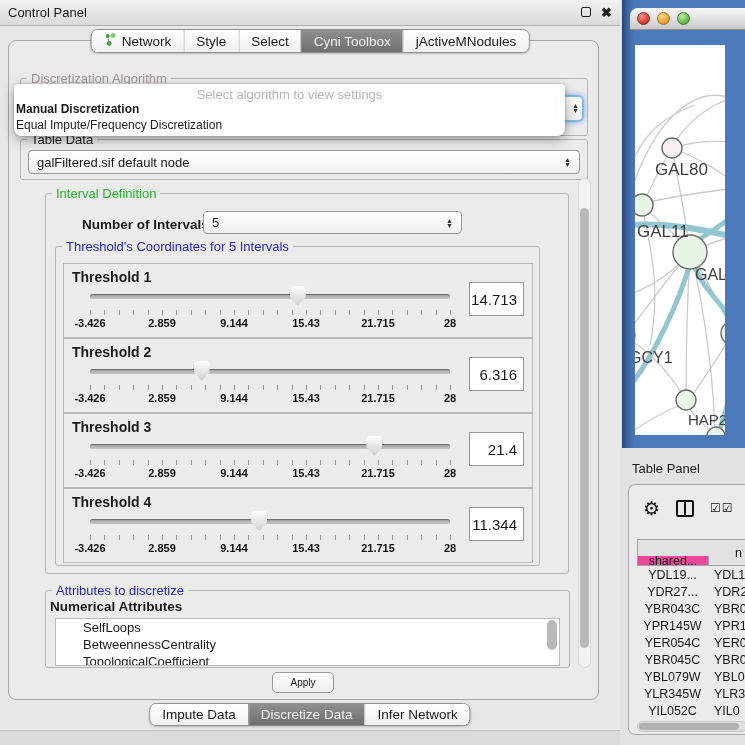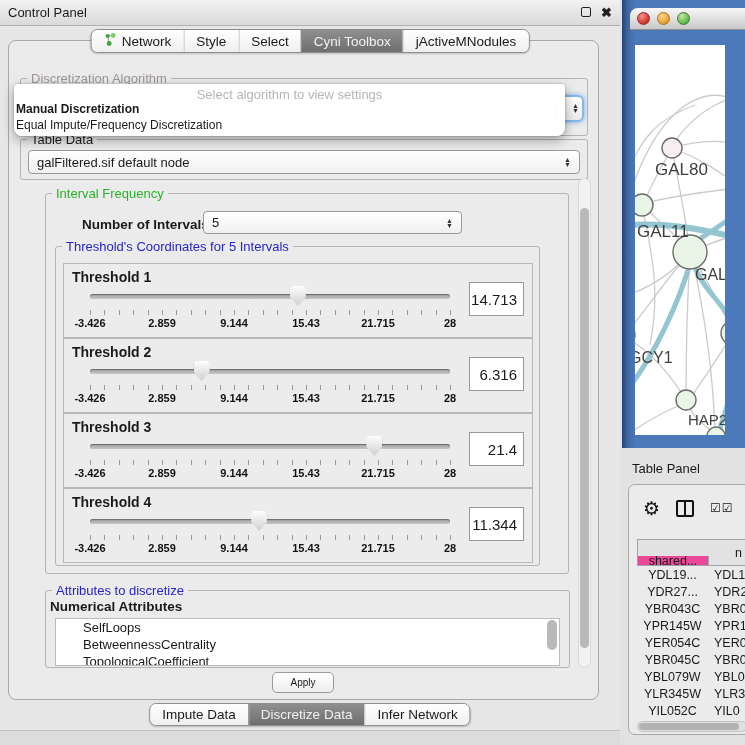--- a/index.html
+++ b/index.html
@@ -171,21 +171,21 @@
   </div>
   <div class="combo" style="left:28px; top:150px; width:552px; height:24px;">
     <span>galFiltered.sif default node</span>
     <span class="stepper">
         <span>▲</span>
         <span>▼</span>
       </span>
   </div>
 
   <div class="group" style="left:45px; top:193px; width:524px; height:381px;">
-    <div class="group-label" style="color:#27b427;">Interval Frequency</div>
+    <div class="group-label" style="color:#27b427;">Interval Definition</div>
   </div>
   <div style="position:absolute; left:82px; top:217px; font-size:13.5px; font-weight:bold;">Number of Intervals</div>
   <div class="combo" style="left:203px; top:211px; width:259px; height:23px;">
     <span>5</span>
     <span class="stepper">
         <span>▲</span>
         <span>▼</span>
       </span>
   </div>
 

